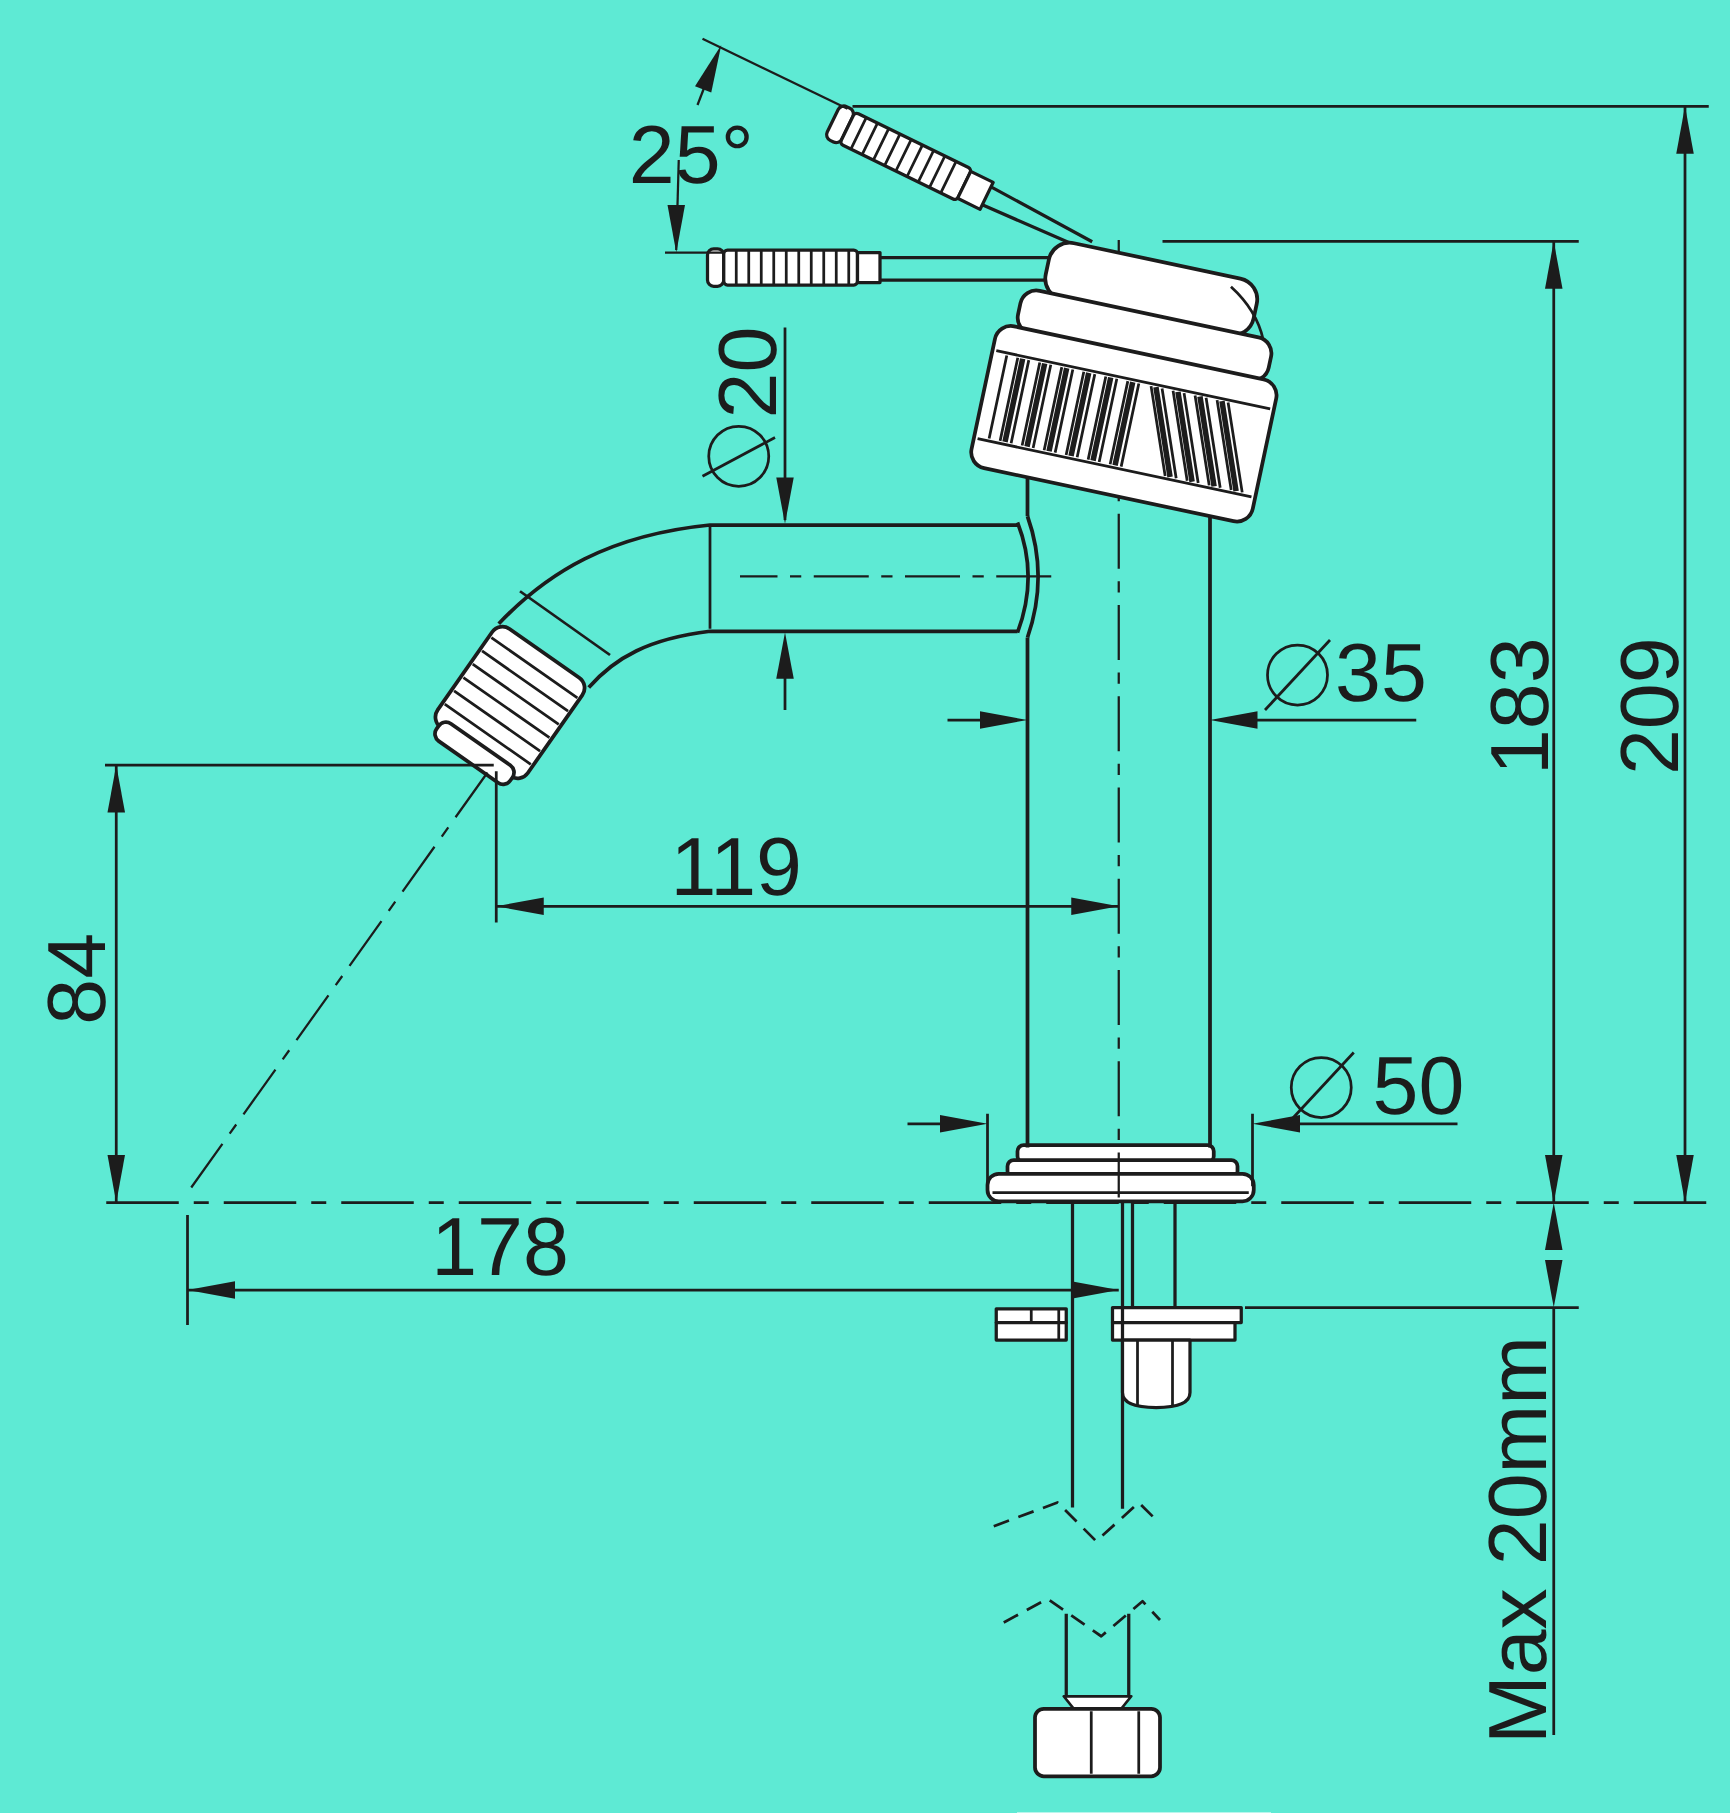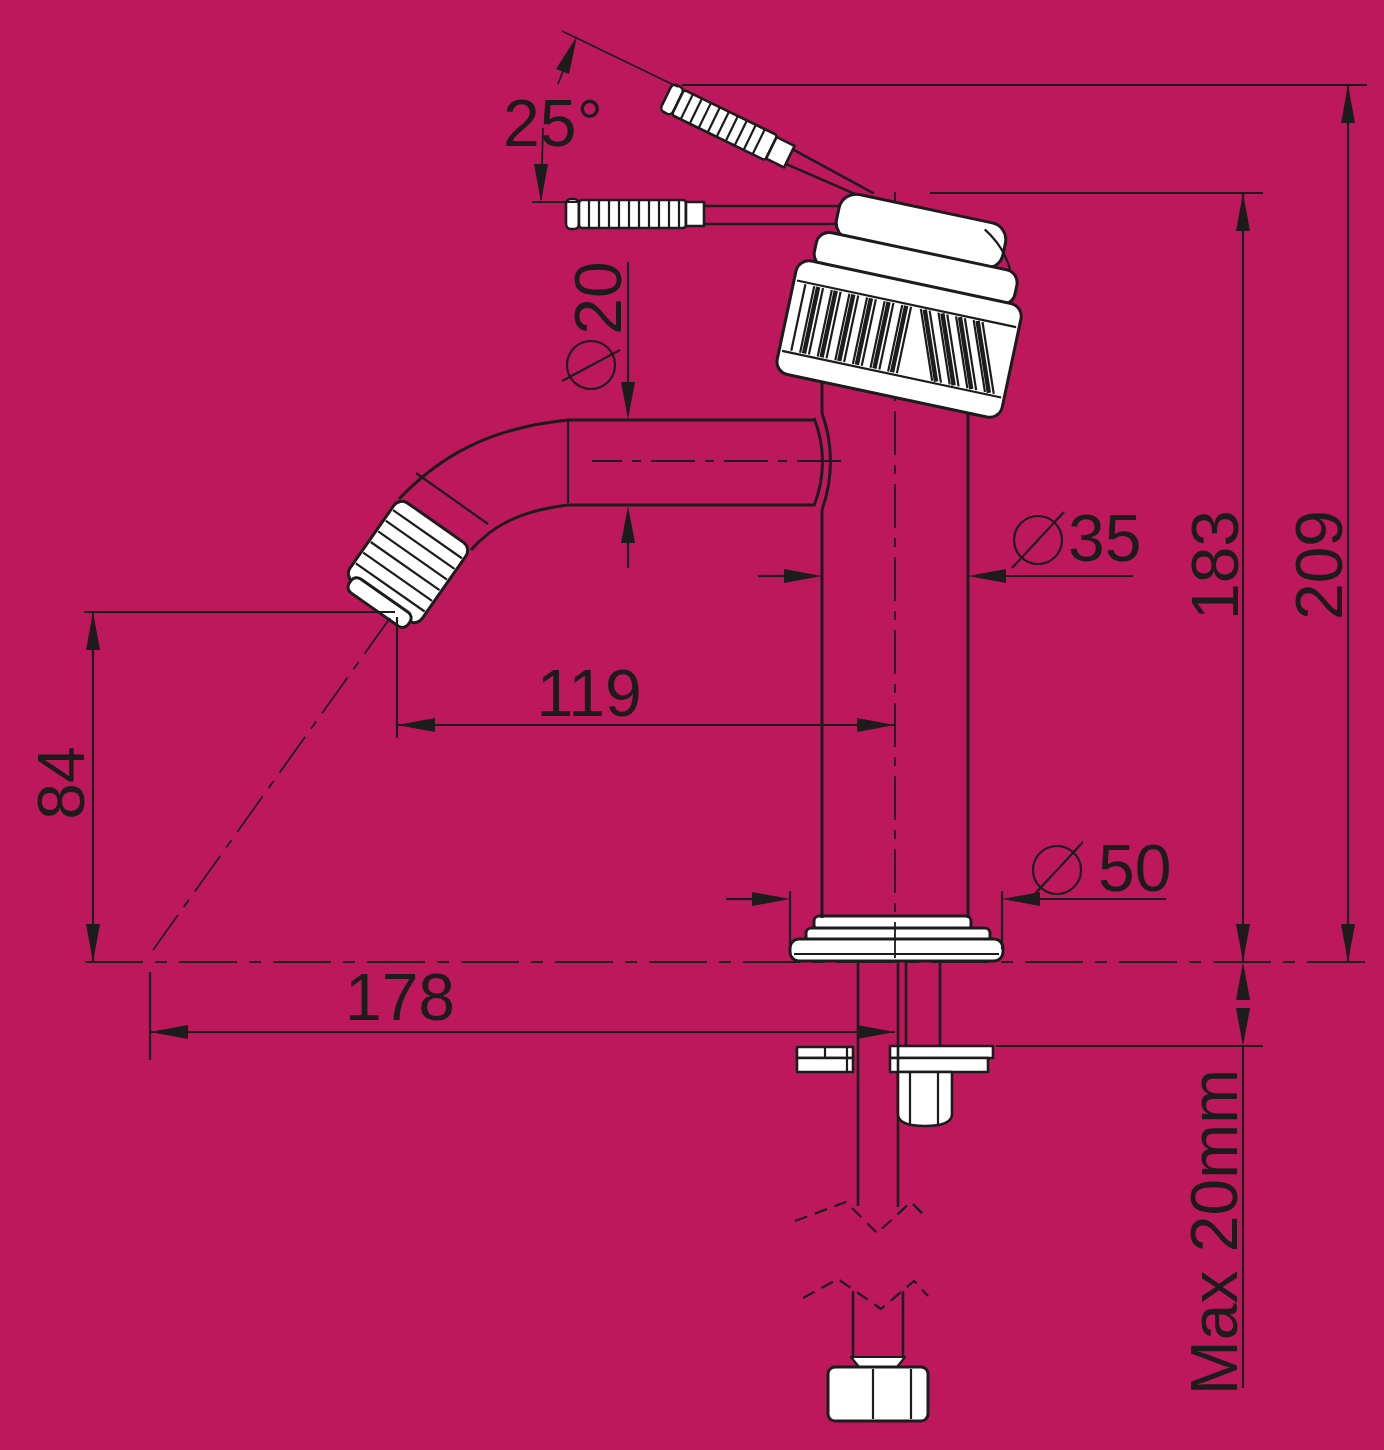--- a/index.html
+++ b/index.html
@@ -1,16 +1,16 @@
 <!DOCTYPE html>
 <html><head>
 <meta charset="utf-8">
 <style>
   html,body{margin:0;padding:0;background:#ffffff;}
-  .stage{width:1384px;height:1450px;position:relative;background:#be185d;overflow:hidden;}
+  .stage{width:1384px;height:1450px;position:relative;background:#5eead4;overflow:hidden;}
   svg{display:block;}
   svg *{vector-effect:none;}
   .ln{stroke:#1c1c1c;fill:none;stroke-linejoin:round;}
   .w1{stroke-width:1.8;}
   .w2{stroke-width:2.2;}
   .w25{stroke-width:2.6;}
   .w3{stroke-width:3;}
   .w4{stroke-width:4.4;}
   .whitefill{fill:#ffffff;stroke:#1c1c1c;stroke-linejoin:round;}
   .arrow{fill:#1c1c1c;stroke:none;}

